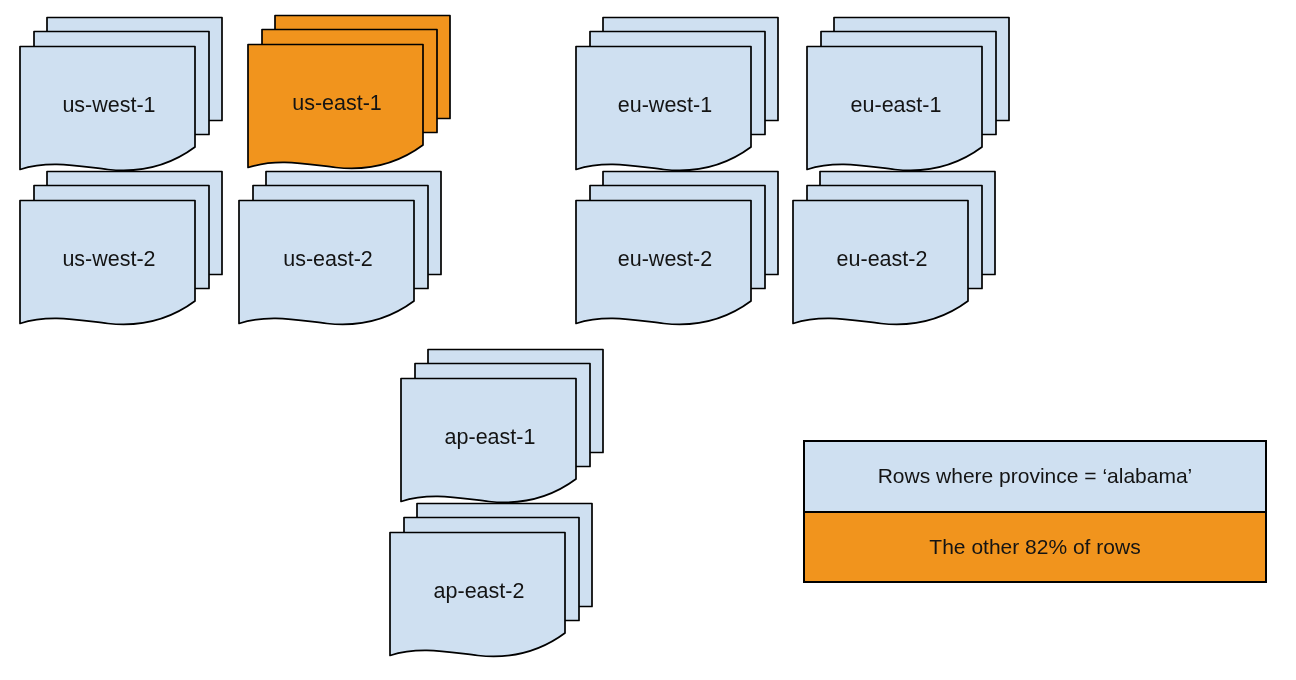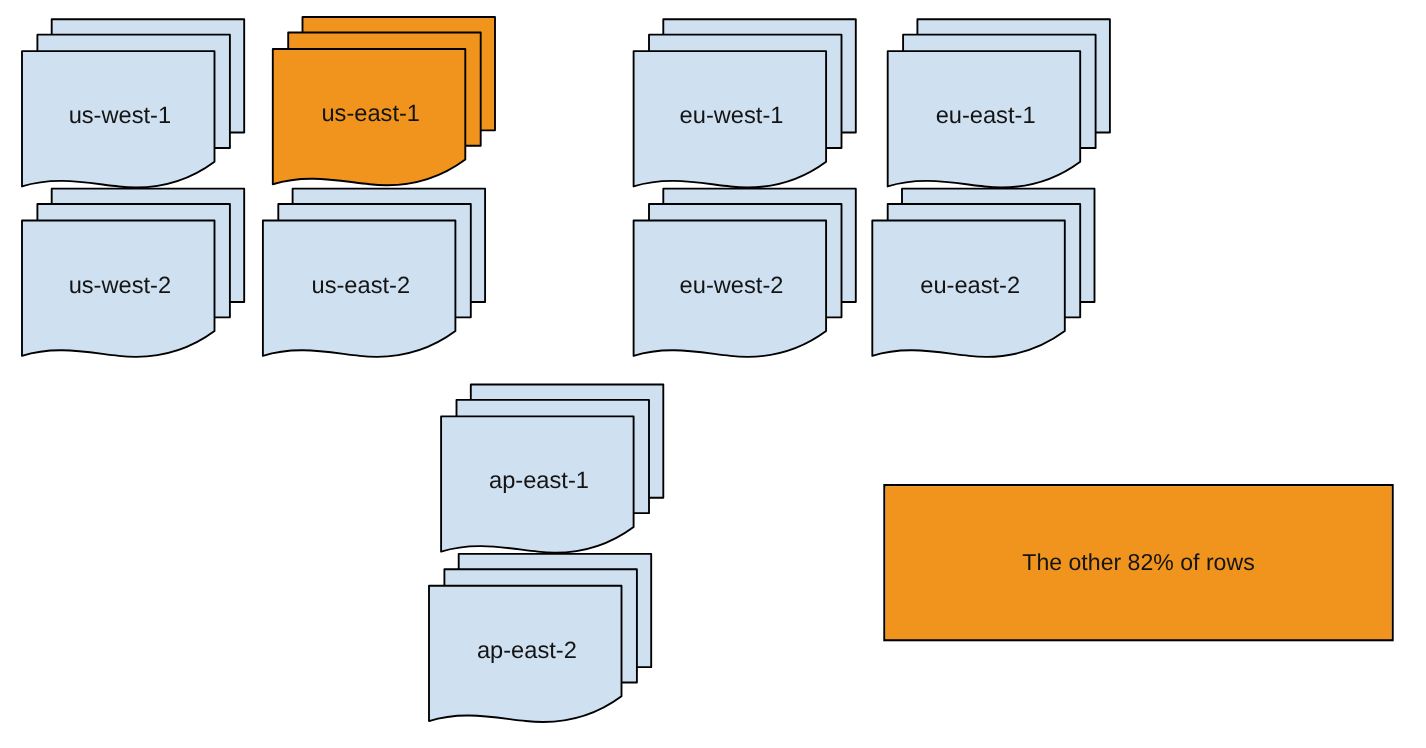--- a/index.html
+++ b/index.html
@@ -118,18 +118,21 @@
     <use href="#sheets-def"></use>
     <text x="91" y="96">ap-east-1</text>
   </svg>
 
   <svg class="stack" style="left: 388px; top: 502px; fill: rgb(207, 224, 241);" width="206" height="158" viewBox="0 0 206 158">
     <use href="#sheets-def"></use>
     <text x="91" y="96">ap-east-2</text>
   </svg>
 
   <div class="legend">
+    <div class="legend-row" style="background: rgb(207, 224, 241);">
+      <span>Rows where province = ‘alabama’</span>
+    </div>
     <div class="legend-row" style="background: rgb(241, 148, 29);">
       <span>The other 82% of rows</span>
     </div>
   </div>
 
 </div>
 
 </body></html>

